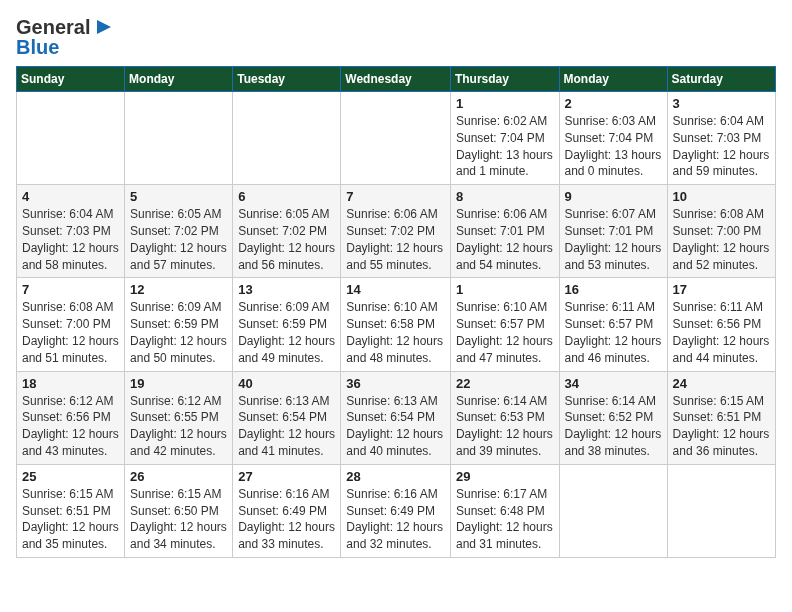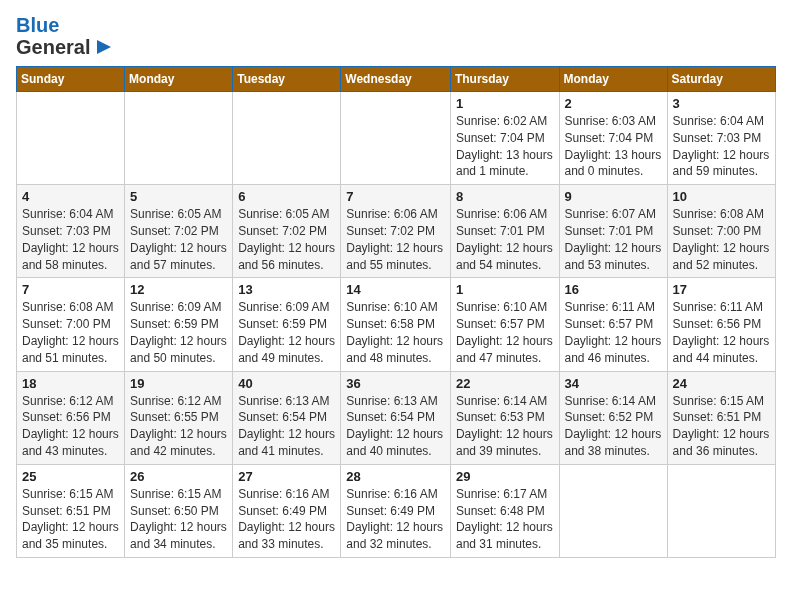--- a/index.html
+++ b/index.html
@@ -32,21 +32,21 @@
     .location-title {
       font-size: 16px;
       color: #333;
     }
     table {
       width: 100%;
       border-collapse: collapse;
       font-size: 11px;
     }
     thead tr th {
-      background-color: #a16207;
+      background-color: #14532d;
       color: #fff;
       padding: 5px 4px;
       text-align: left;
       font-size: 12px;
       font-weight: bold;
       border: 1px solid #1a6bb5;
     }
     tbody tr td {
       border: 1px solid #ccc;
       vertical-align: top;
@@ -77,28 +77,28 @@
       background: #fff !important;
     }
   </style>
 </head>
 <body>
 
 <div class="header-section">
   <div class="logo">
     <div style="display:flex;align-items:center;gap:6px;">
       <div style="display:flex;flex-direction:column;line-height:1.1;">
-        <div style="font-size:20px;font-weight:bold;color:#1a6bb5;margin-top:-2px;">Blue</div>
         <div style="display:flex;align-items:center;">
           <span style="font-size:20px;font-weight:bold;color:#333;">Gene</span>
             <span style="font-size:20px;font-weight:bold;color:#333;">ral</span>
           <svg width="22" height="22" viewBox="0 0 22 22" style="margin-left:2px;">
             <polygon points="4,4 18,11 4,18" fill="#1a6bb5"></polygon>
           </svg>
         </div>
+        <div style="font-size:20px;font-weight:bold;color:#1a6bb5;margin-top:-2px;">Blue</div>
       </div>
     </div>
   </div>
   <div class="title-block">
     <div class="month-title"></div>
     <div class="location-title"></div>
   </div>
 </div>
 
 <table>

